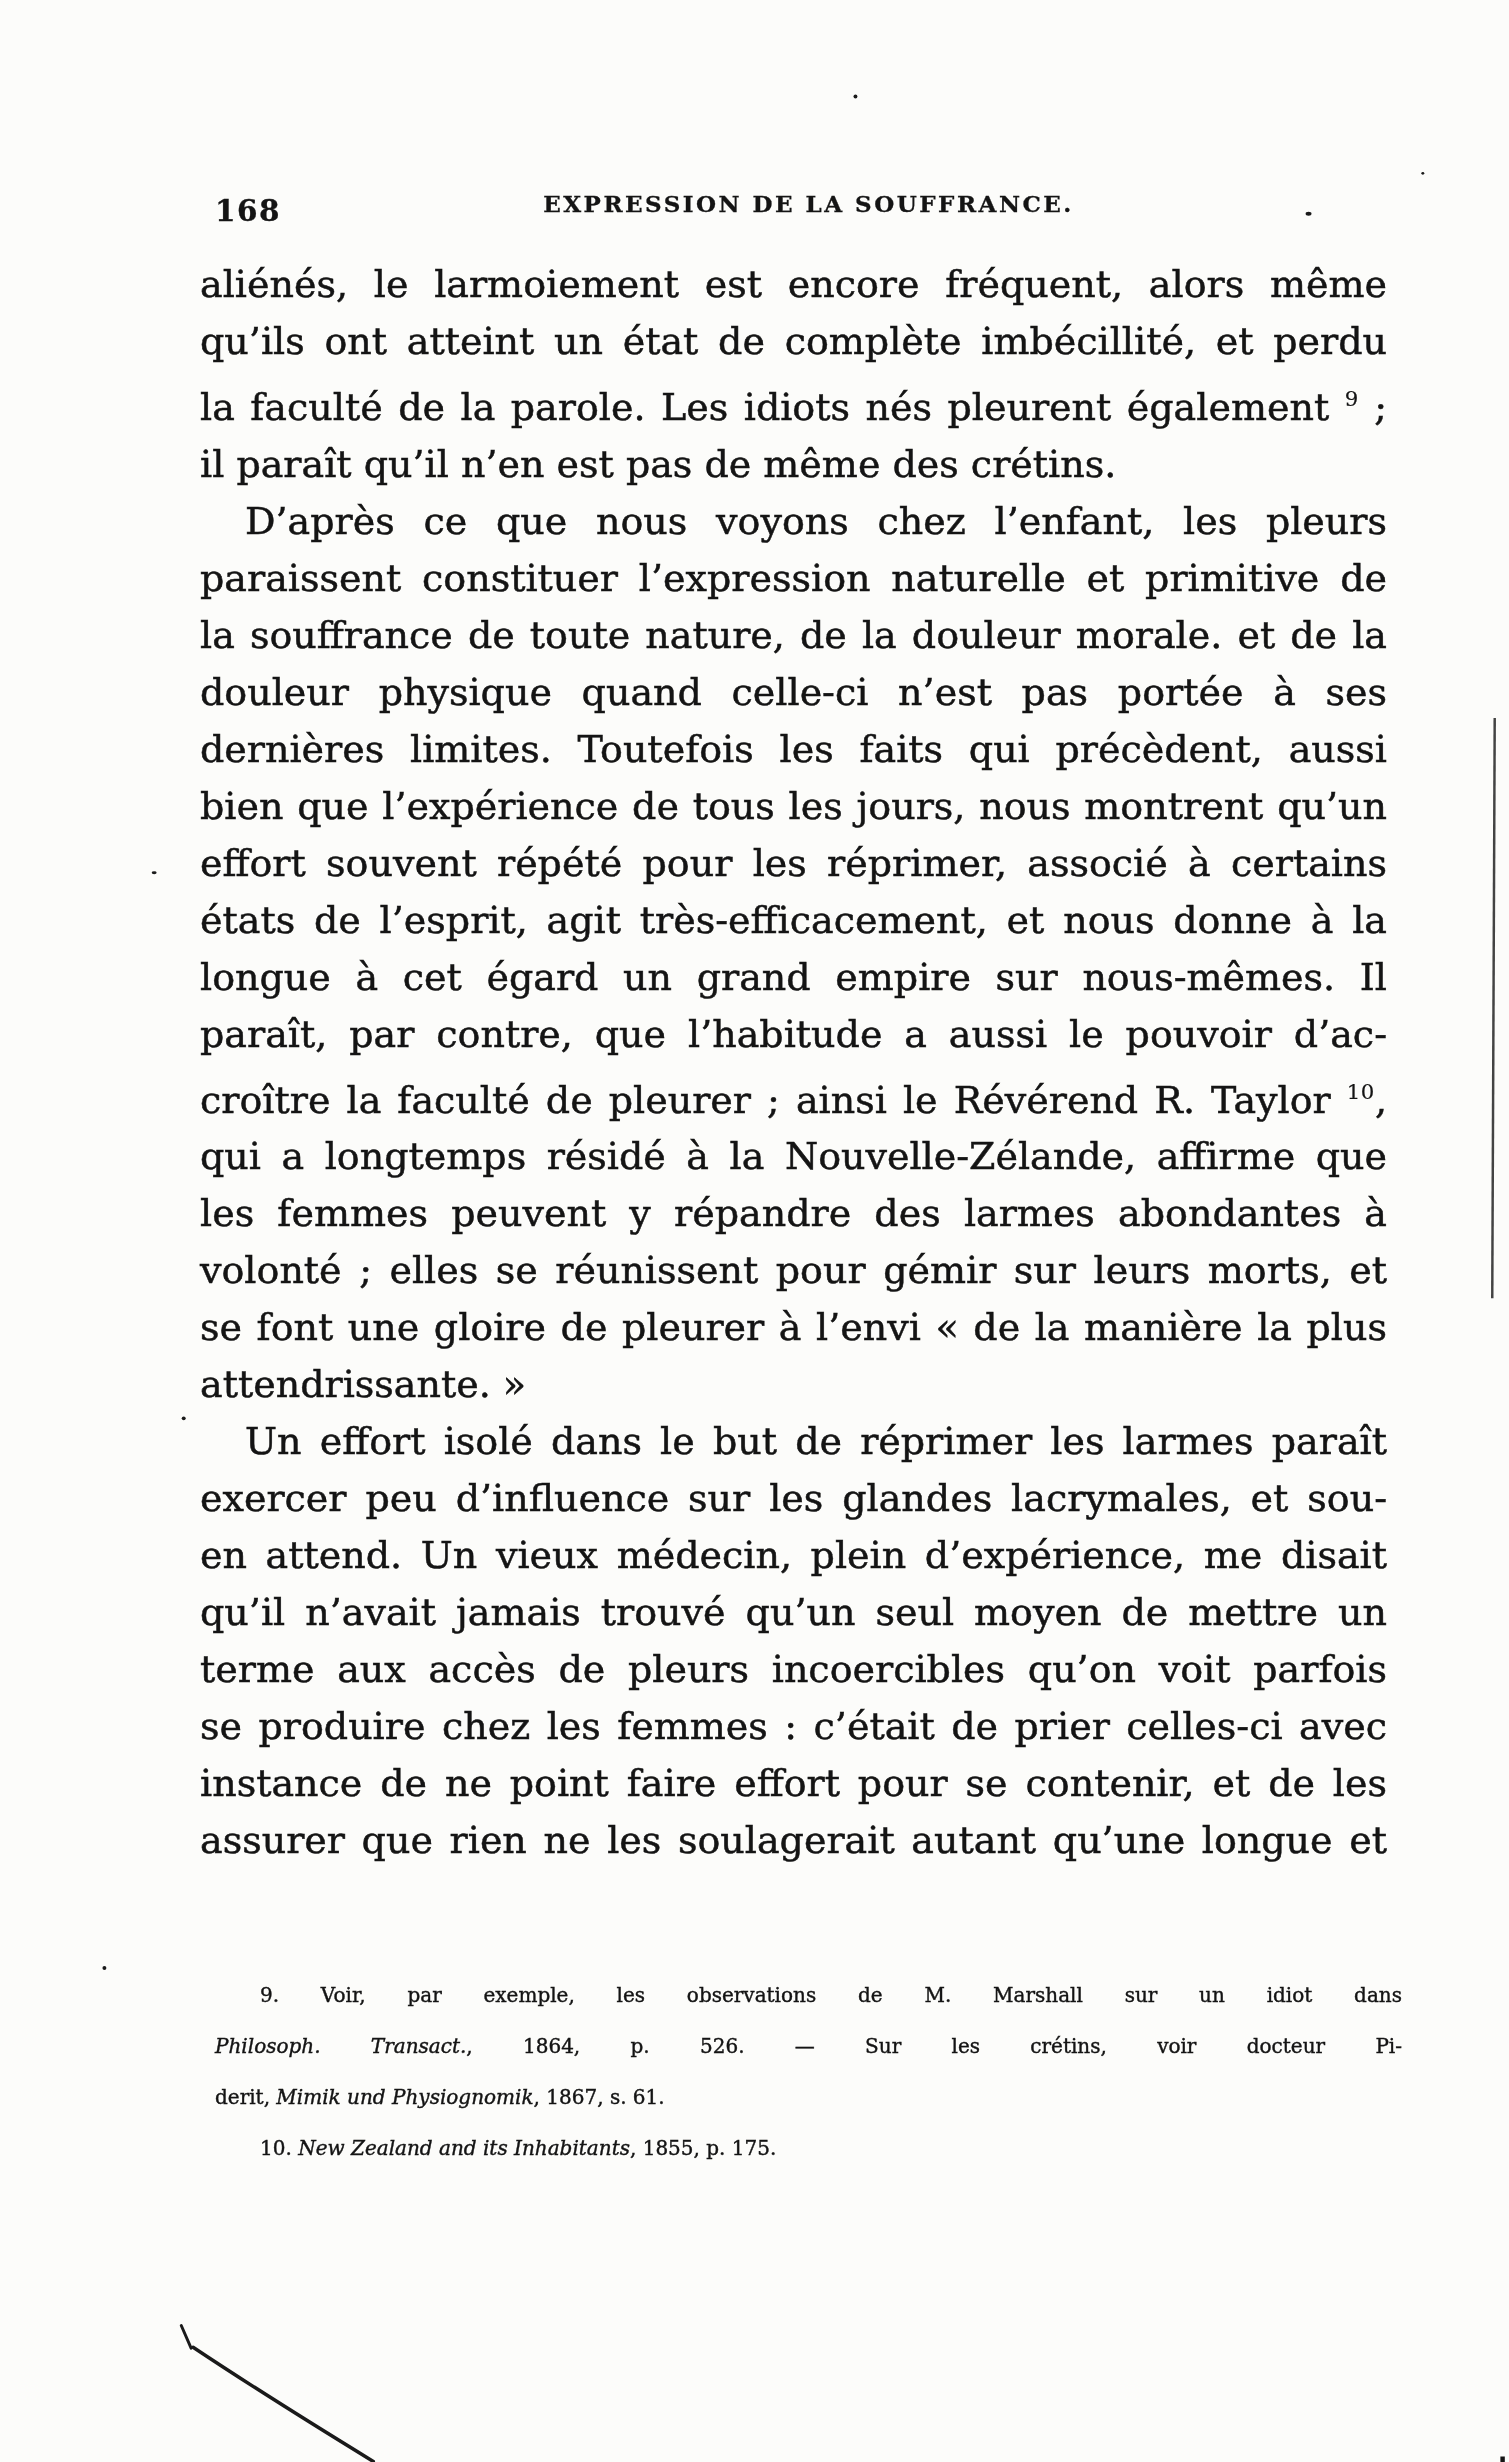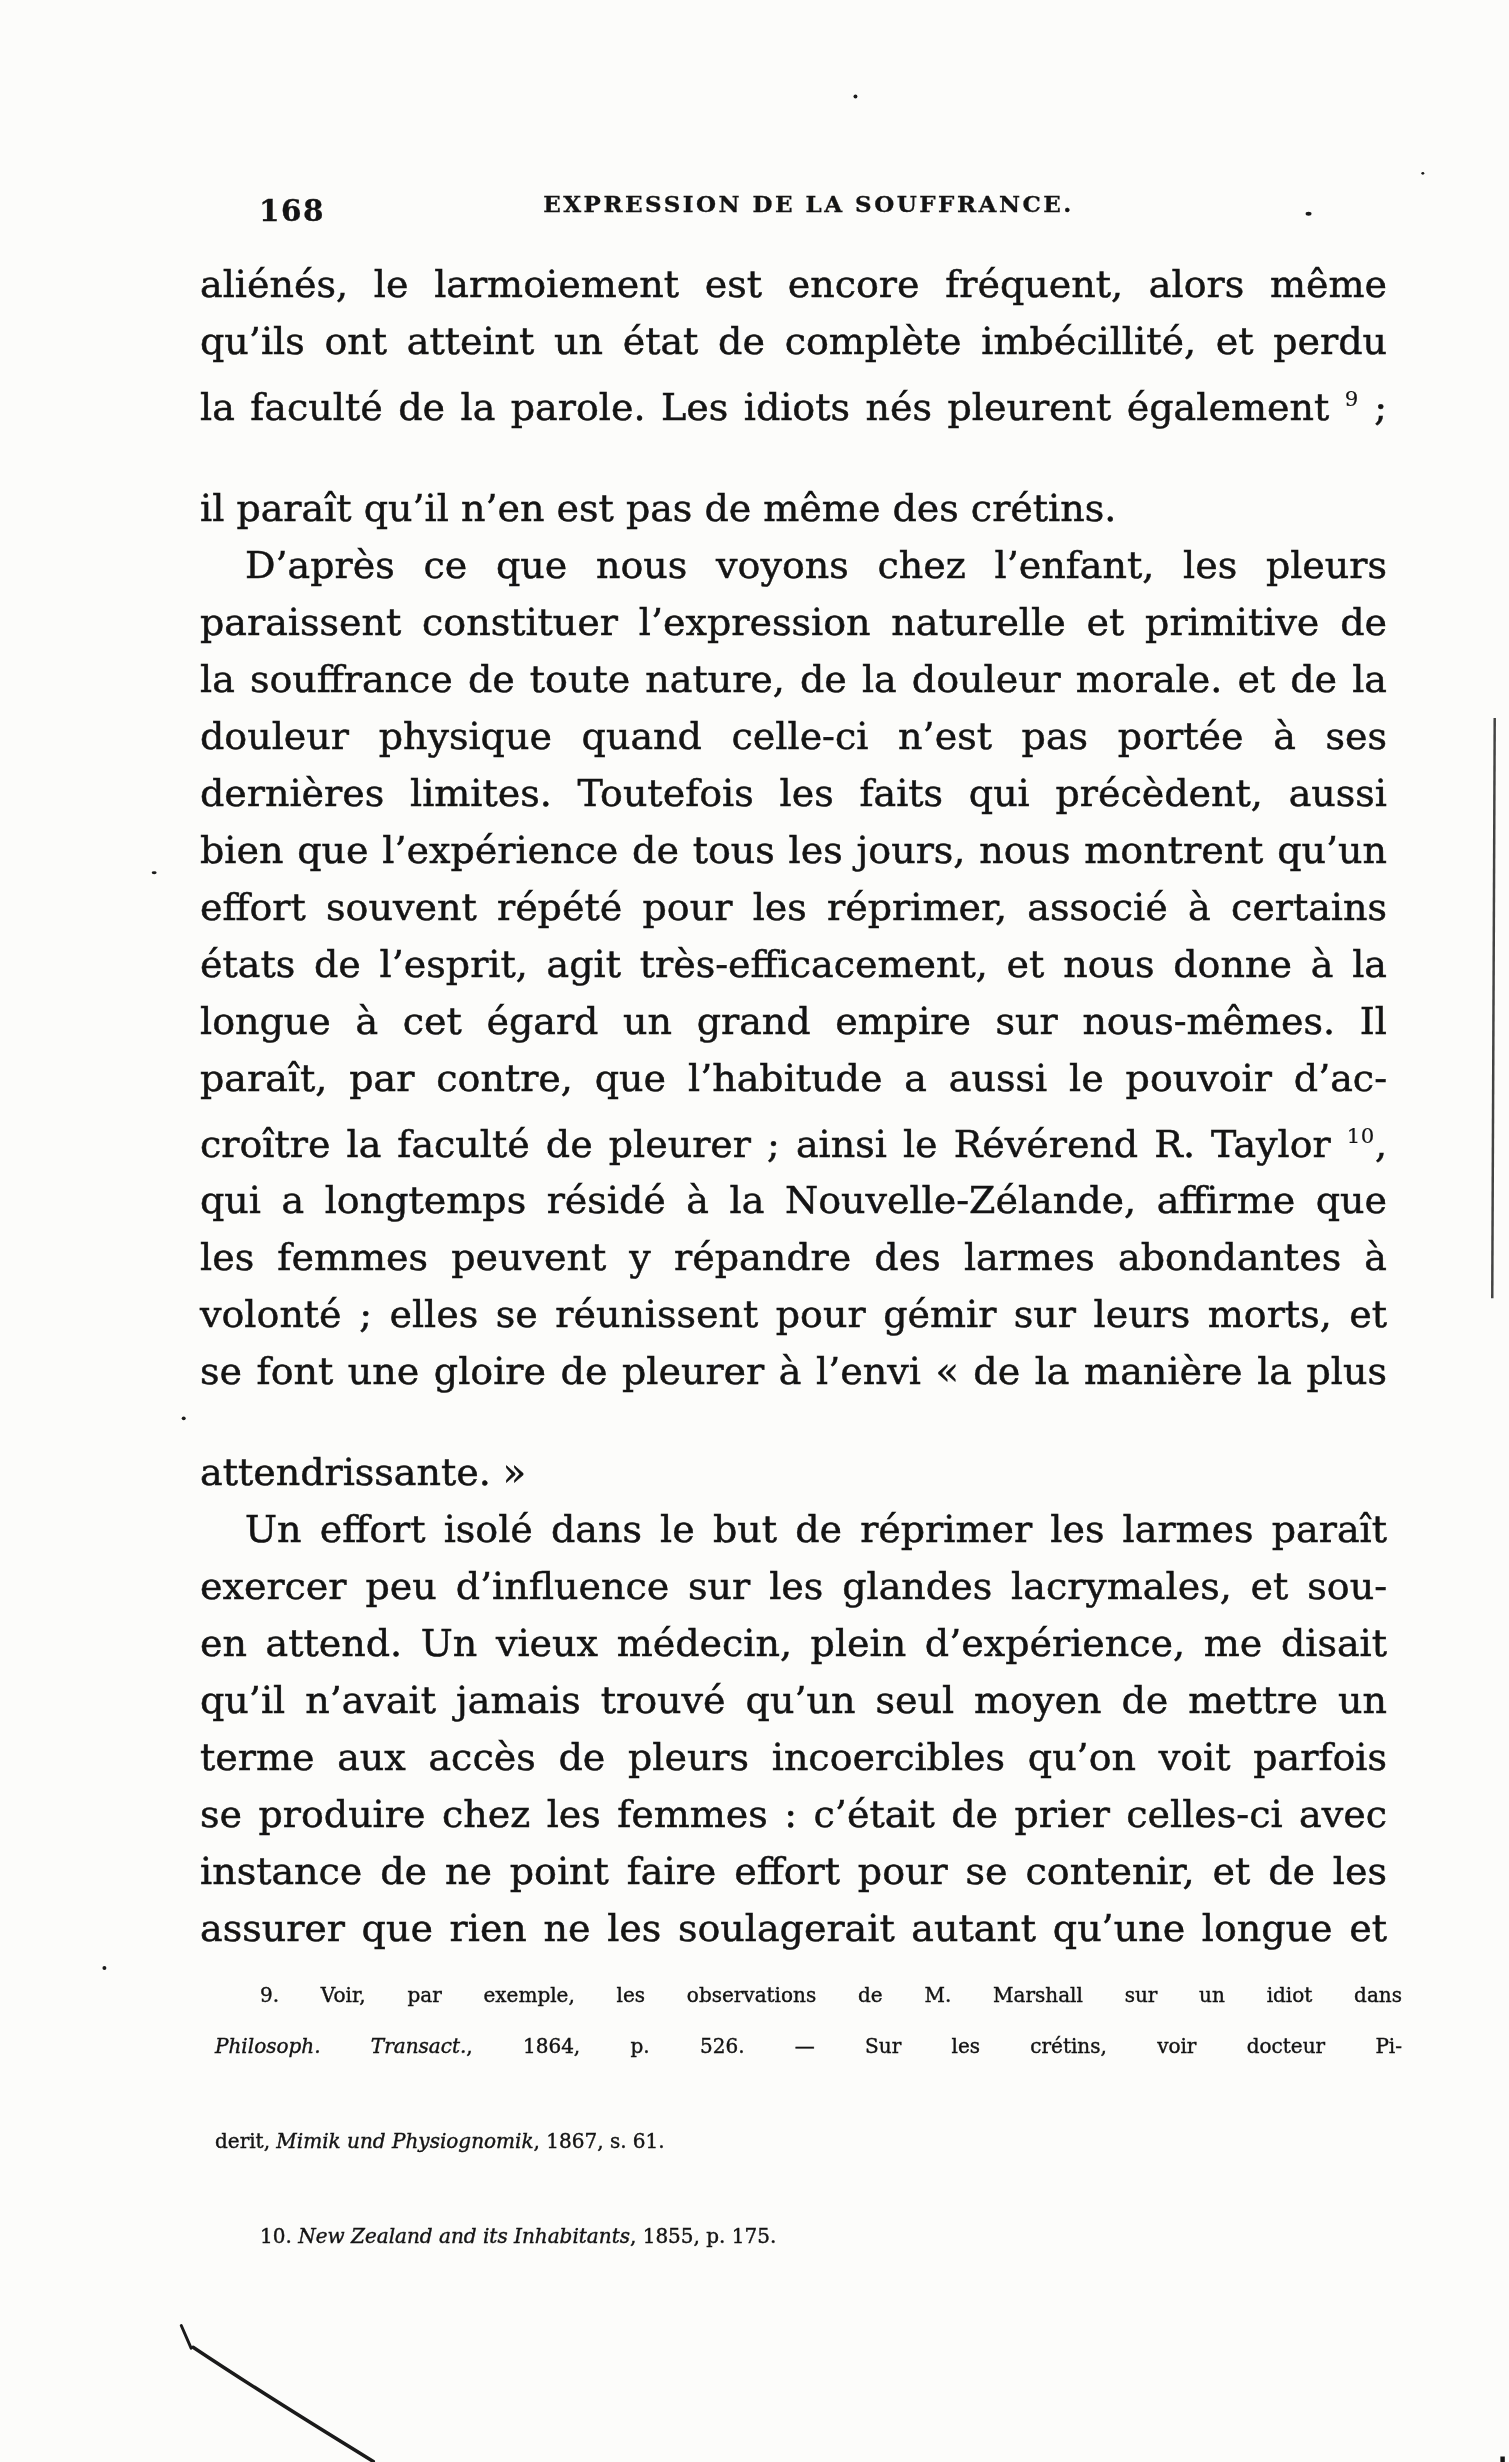--- a/index.html
+++ b/index.html
@@ -6,21 +6,21 @@
   .page{
     position:relative;
     width:1510px;height:2622px;
     background:#fcfcfa;
     overflow:hidden;
     font-family:"DejaVu Serif",serif;
     color:#141414;
   }
   .header-num{
     position:absolute;left:215px;top:193px;
-    font-size:29.5px;font-weight:bold;letter-spacing:1.5px;margin-left:44px;
+    font-size:29.5px;font-weight:bold;letter-spacing:1.5px;
     -webkit-text-stroke:0.3px #141414;
   }
   .header-title{
     position:absolute;left:215px;top:190px;width:1187px;
     text-align:center;
     font-size:23px;font-weight:bold;letter-spacing:2.5px;
     -webkit-text-stroke:0.3px #141414;
     white-space:nowrap;
   }
   .body-text{
@@ -31,21 +31,21 @@
   .footnotes{
     position:absolute;left:215px;top:1970px;width:1187px;
     font-size:20px;line-height:51px;
     -webkit-text-stroke:0.4px #141414;
   }
   .tline{
     text-align:justify;
     text-align-last:justify;
     white-space:normal;
   }
-  .tline.end{text-align-last:left;margin-top:44px;}
+  .tline.end{text-align-last:left;}
   .tline.ind{padding-left:45px;}
   .it{font-style:italic;}
   .sup{
     font-size:56%;
     vertical-align:super;
     letter-spacing:0.5px;
     -webkit-text-stroke:0.2px #141414;
   }
   .artifacts{position:absolute;left:0;top:0;}
 </style>

